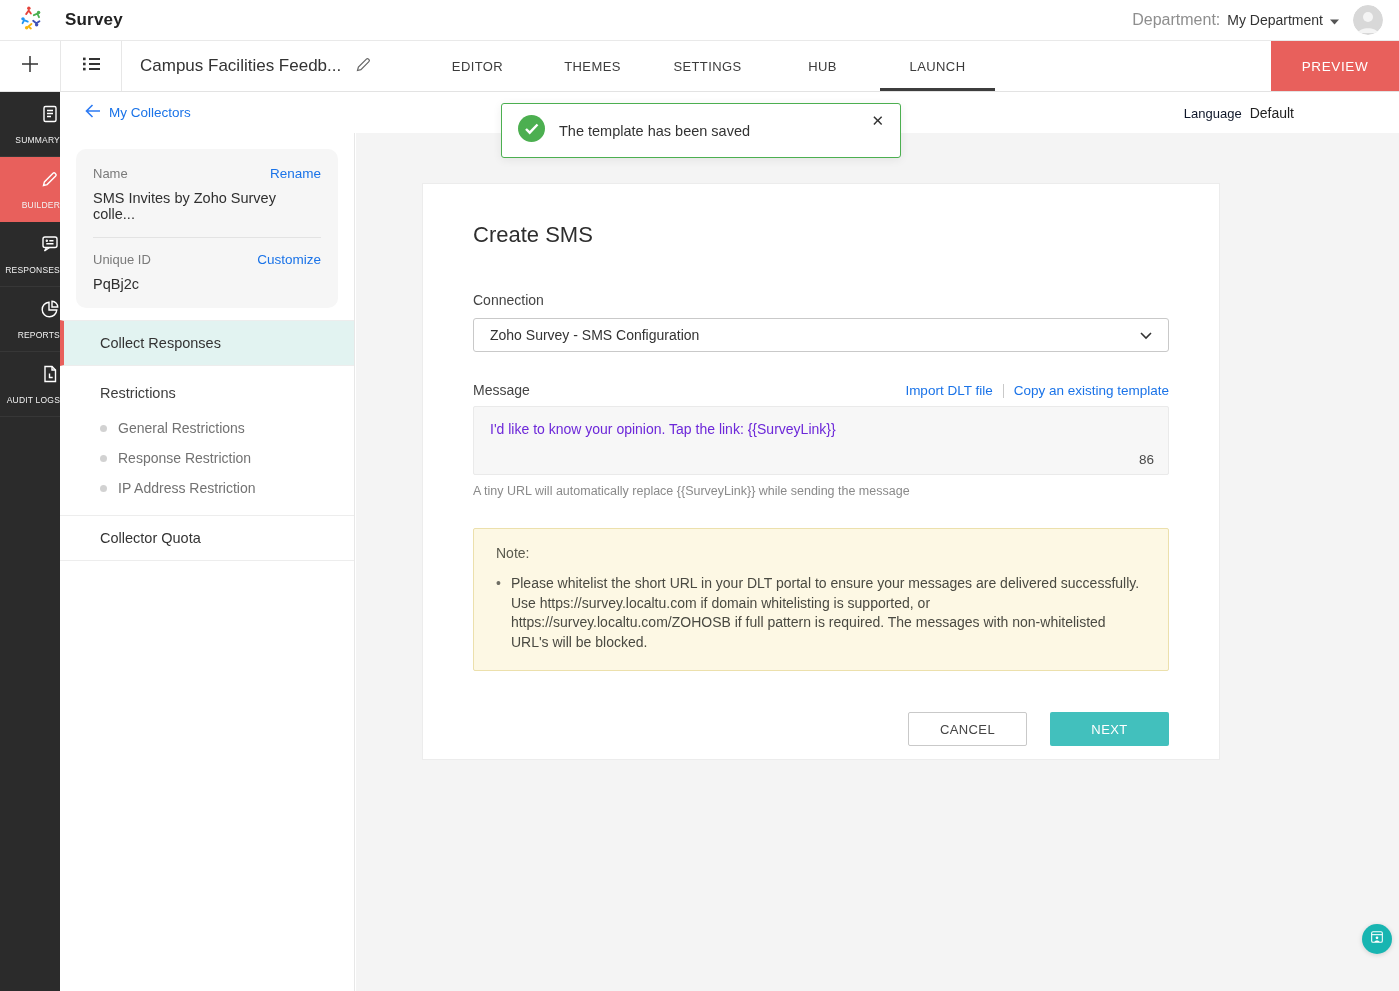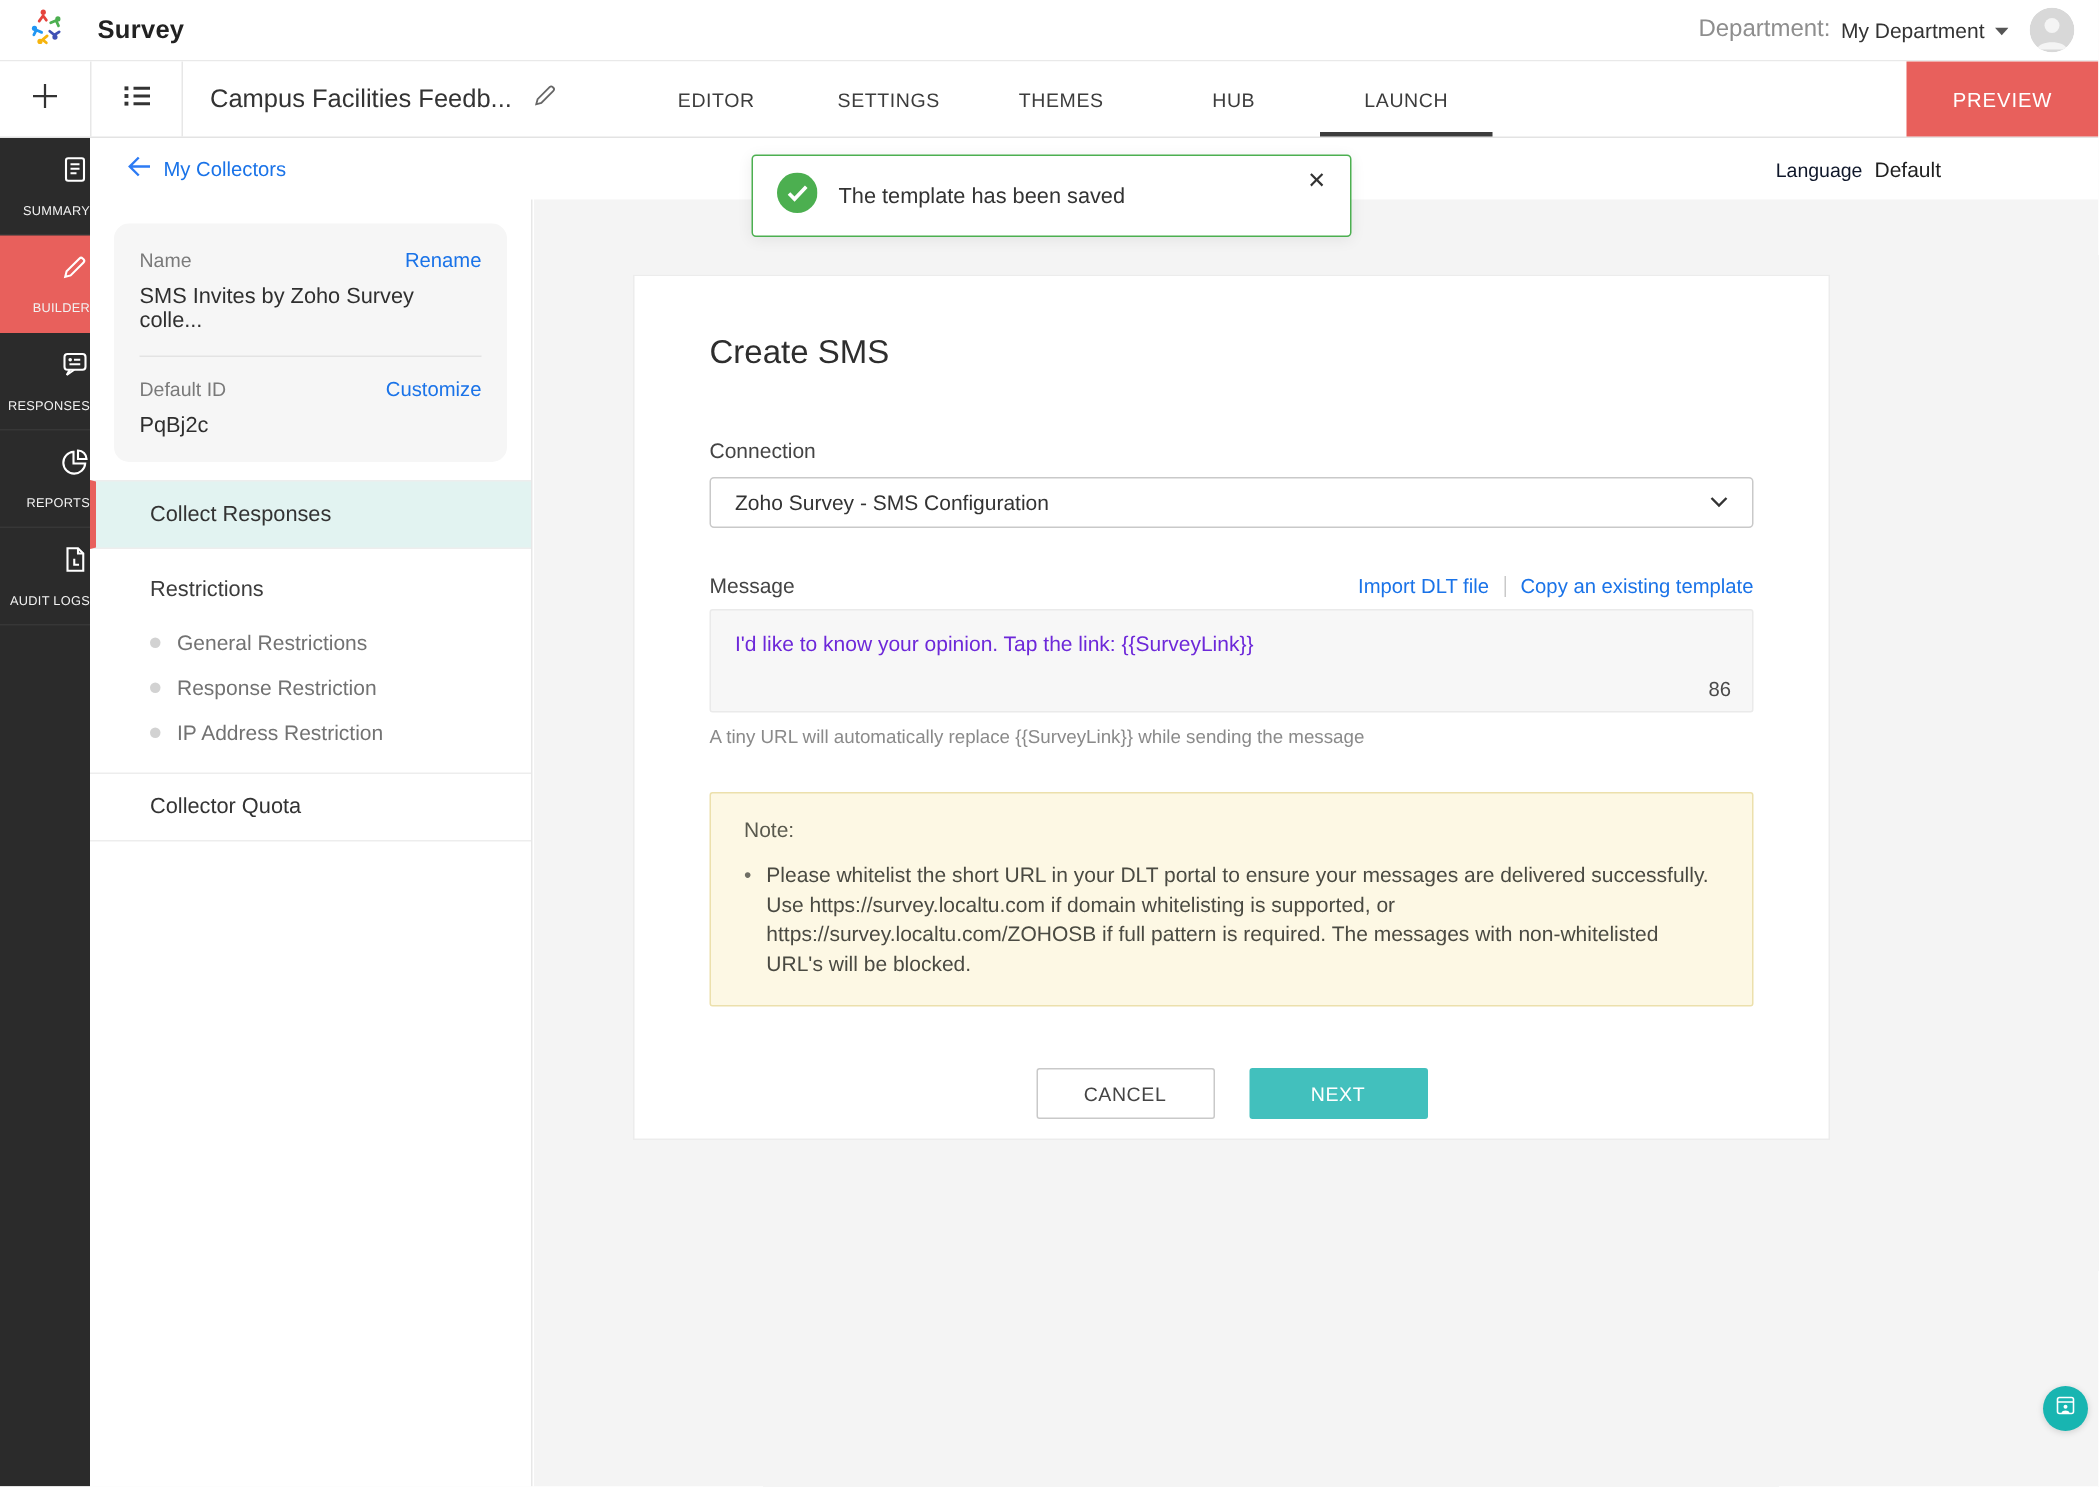--- a/index.html
+++ b/index.html
@@ -79,21 +79,21 @@
   .msg-link{font-size:13.5px;color:var(--link-blue);cursor:pointer;}
   .link-sep{border-left:1px solid #c9c9c9;height:14px;margin:0 10px;align-self:center;}
   .msg-box{position:relative;height:69px;background:#f7f7f7;border:1px solid #eaeaea;border-radius:2px;}
   .msg-box textarea{width:100%;height:100%;background:transparent;border:0;resize:none;outline:none;padding:13px 16px;font-family:inherit;font-size:14px;color:#6d28d9;line-height:1.4;}
   .char-count{position:absolute;right:14px;bottom:7px;font-size:13.5px;color:#4a4a4a;}
   .helper{font-size:12.5px;color:#8a8a8a;margin-top:9px;}
   .note-box{margin-top:30px;background:var(--note-bg);border:1px solid var(--note-border);border-radius:2px;padding:16px 22px 18px;}
   .note-title{font-size:14px;color:#5a5a4e;margin-bottom:13px;}
   .note-item{display:flex;gap:10px;font-size:14px;color:#4a4a42;line-height:1.4;}
   .note-bullet{color:#6e6e64;line-height:1.4;}
-  .btn-row{display:flex;justify-content:center;gap:23px;margin-top:41px;}
+  .btn-row{display:flex;justify-content:flex-end;gap:23px;margin-top:41px;}
   .btn{height:34px;width:119px;font-size:13px;letter-spacing:.4px;border-radius:2px;cursor:pointer;font-family:inherit;}
   .btn-cancel{background:#fff;border:1px solid #c9c9c9;color:#444;}
   .btn-next{background:var(--accent-teal);border:0;color:#fff;}
 
   
   .toast{position:absolute;left:501px;top:103px;width:400px;height:55px;background:#fff;border:1px solid var(--toast-green);border-radius:3px;box-shadow:0 2px 10px rgba(0,0,0,.07);display:flex;align-items:center;padding:0 16px;z-index:20;}
   .toast-text{font-size:14.5px;color:#333;margin-left:14px;}
   .toast-close{margin-left:auto;align-self:flex-start;margin-top:9px;background:none;border:0;font-size:15px;color:#333;cursor:pointer;line-height:1;}
 
   
@@ -169,22 +169,22 @@
     <div class="title-col">
       <span class="survey-title">Campus Facilities Feedb...</span>
       <span>
         <svg width="17" height="17" viewBox="0 0 17 17">
             <path d="M2.5 14.5l.9-3.4 8-8a1.5 1.5 0 0 1 2.1 0l.4.4a1.5 1.5 0 0 1 0 2.1l-8 8-3.4.9z" fill="none" stroke="#666" stroke-width="1.2"></path>
           </svg>
       </span>
     </div>
     <div class="tabs">
       <div class="tab">EDITOR</div>
+      <div class="tab">THEMES</div>
       <div class="tab">SETTINGS</div>
-      <div class="tab">THEMES</div>
       <div class="tab">HUB</div>
       <div class="tab active">LAUNCH</div>
     </div>
     <button class="preview-btn">PREVIEW</button>
   </div>
 
   <div class="rail">
     <div class="rail-item">
       <span>
         <svg width="20" height="20" viewBox="0 0 20 20" fill="none" stroke="#fff" stroke-width="1.4">
@@ -251,21 +251,21 @@
 
   <div class="left-panel">
     <div class="name-card">
       <div class="nc-row">
         <span class="nc-label">Name</span>
         <span class="nc-link">Rename</span>
       </div>
       <div class="nc-value">SMS Invites by Zoho Survey colle...</div>
       <div class="nc-div"></div>
       <div class="nc-row">
-        <span class="nc-label">Default ID</span>
+        <span class="nc-label">Unique ID</span>
         <span class="nc-link">Customize</span>
       </div>
       <div class="nc-value">PqBj2c</div>
     </div>
 
     <div class="panel-nav">
       <div class="nav-main active">Collect Responses</div>
       <div class="nav-section">Restrictions</div>
       <div class="nav-sub">
         <span class="dot"></span>

